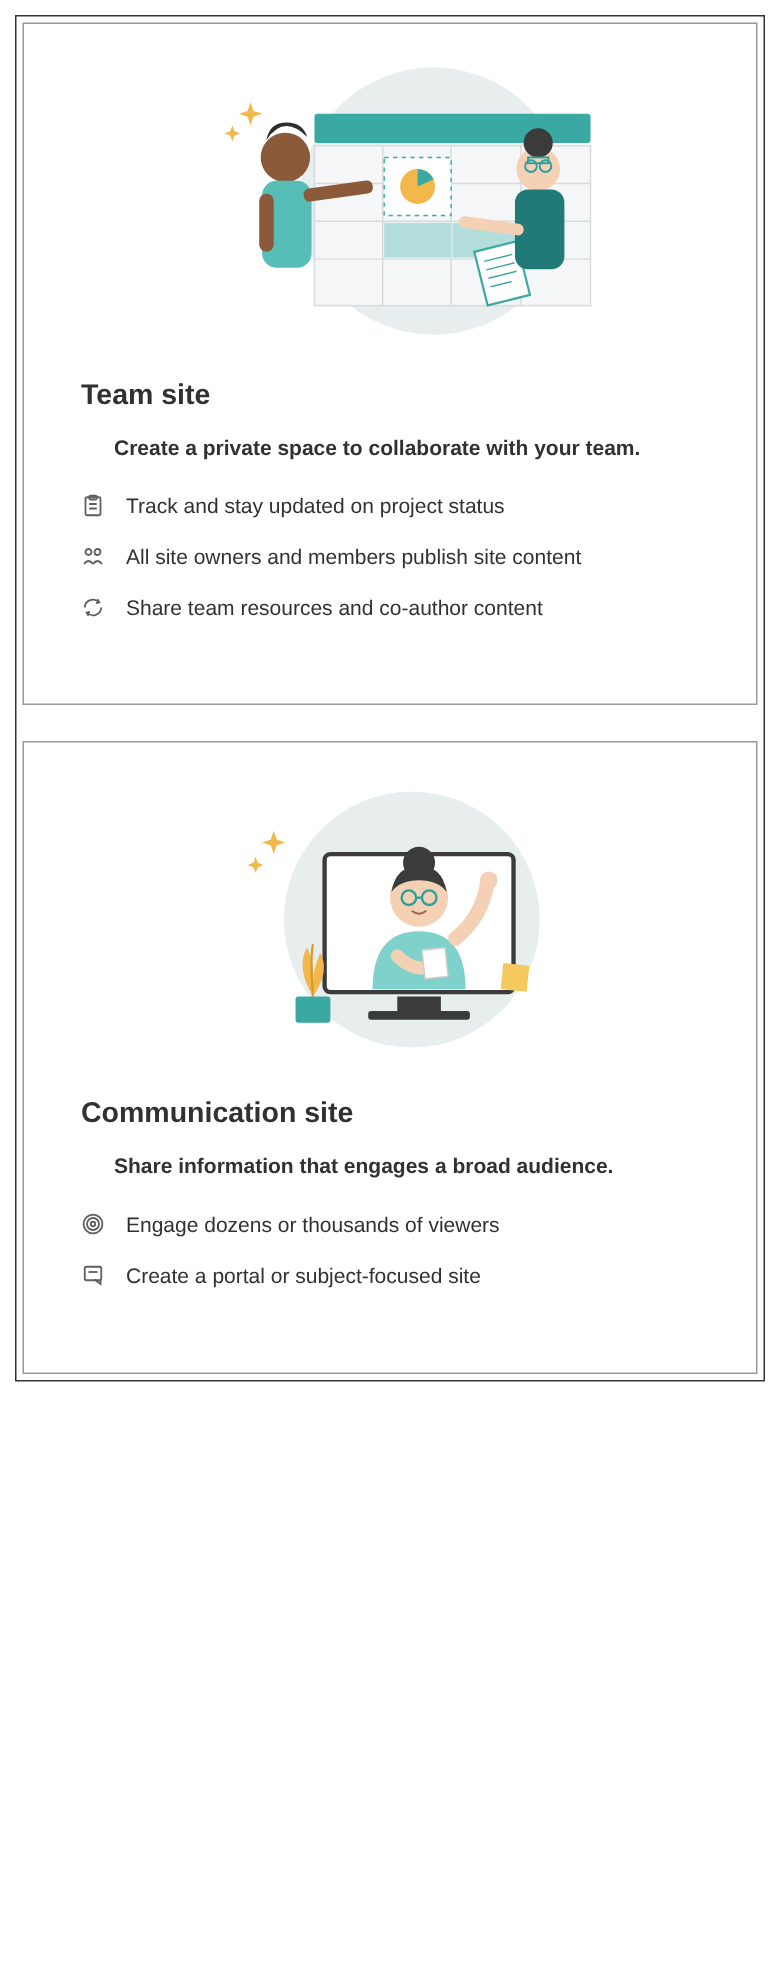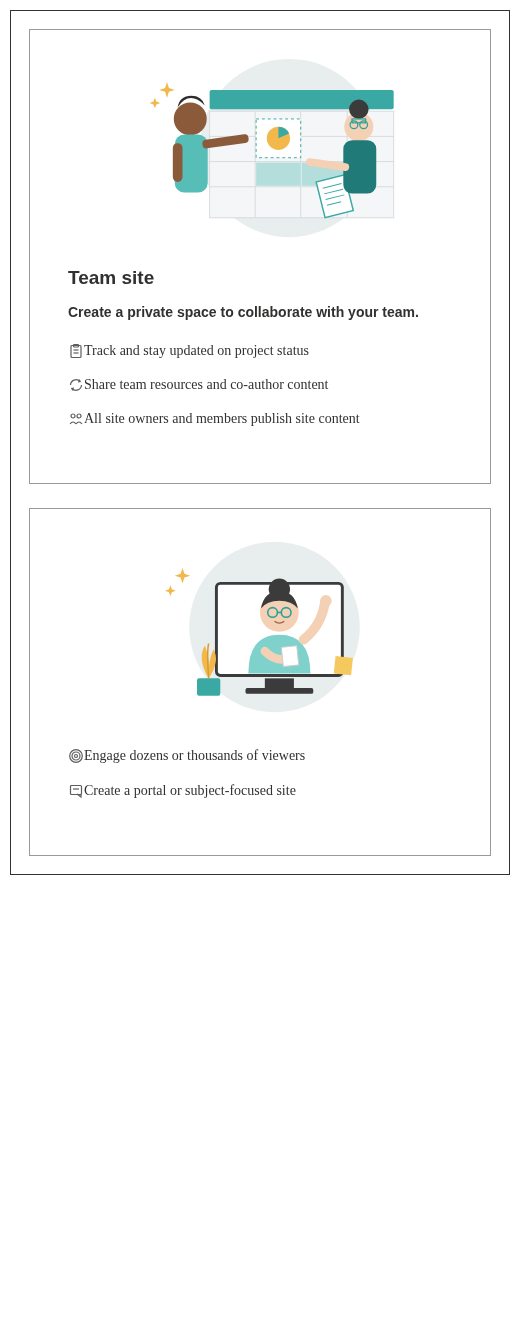--- a/index.html
+++ b/index.html
@@ -4,21 +4,21 @@
   <style>
     * { box-sizing: border-box; margin: 0; padding: 0; }
     body {
       font-family: 'Segoe UI', Tahoma, Geneva, sans-serif;
       background: #fff;
       padding: 10px;
       width: 520px;
     }
     .outer-container {
       border: 1px solid #333;
-      padding: 18px;
+      padding: 4px;
       display: flex;
       flex-direction: column;
       gap: 24px;
     }
     .card {
       border: 1px solid #999;
       background: #fff;
       padding: 0 0 40px 0;
     }
     .illustration {
@@ -37,32 +37,33 @@
       font-weight: 600;
       color: #323130;
       margin-bottom: 14px;
     }
     .card-subtitle {
       font-size: 14px;
       font-weight: 600;
       color: #323130;
       margin-bottom: 18px;
       line-height: 1.4;
+      margin-left: 22px;
     }
     .feature-list {
       list-style: none;
     }
     .feature-item {
       display: flex;
       align-items: flex-start;
+      gap: 14px;
       margin-bottom: 14px;
       font-size: 14px;
       color: #323130;
       line-height: 1.45;
-      font-family: Liberation Serif, serif;
     }
     .feature-item .icon {
       flex-shrink: 0;
       width: 16px;
       height: 16px;
       margin-top: 2px;
       color: #605e5c;
     }
     .feature-text { flex: 1; }
     svg { display: block; }
@@ -137,39 +138,39 @@
               <rect x="5.5" y="1.5" width="5" height="2.5" rx="0.8"></rect>
               <line x1="5.5" y1="7" x2="10.5" y2="7"></line>
               <line x1="5.5" y1="10" x2="10.5" y2="10"></line>
             </svg>
           </span>
           <span class="feature-text">Track and stay updated on project status</span>
         </li>
         <li class="feature-item">
           <span class="icon">
             <svg viewBox="0 0 16 16" width="16" height="16" fill="none" stroke="currentColor" stroke-width="1.2">
+              <circle cx="5" cy="5" r="2"></circle>
+              <circle cx="11" cy="5" r="2"></circle>
+              <path d="M2 13 q3 -4 6 0"></path>
+              <path d="M8 13 q3 -4 6 0"></path>
+            </svg>
+          </span>
+          <span class="feature-text">All site owners and members publish site content</span>
+        </li>
+        <li class="feature-item">
+          <span class="icon">
+            <svg viewBox="0 0 16 16" width="16" height="16" fill="none" stroke="currentColor" stroke-width="1.2">
               <path d="M2.5 8 A5.5 5.5 0 0 1 12 4.5"></path>
               <path d="M13.5 8 A5.5 5.5 0 0 1 4 11.5"></path>
               <path d="M11 2.5 L12.2 4.6 L10 5"></path>
               <path d="M5 13.5 L3.8 11.4 L6 11"></path>
             </svg>
           </span>
           <span class="feature-text">Share team resources and co-author content</span>
         </li>
-        <li class="feature-item">
-          <span class="icon">
-            <svg viewBox="0 0 16 16" width="16" height="16" fill="none" stroke="currentColor" stroke-width="1.2">
-              <circle cx="5" cy="5" r="2"></circle>
-              <circle cx="11" cy="5" r="2"></circle>
-              <path d="M2 13 q3 -4 6 0"></path>
-              <path d="M8 13 q3 -4 6 0"></path>
-            </svg>
-          </span>
-          <span class="feature-text">All site owners and members publish site content</span>
-        </li>
       </ul>
     </div>
   </div>
 
   <div class="card">
     <div class="illustration">
       <svg viewBox="0 0 320 210" width="310" height="210">
 
         <path d="M78 50 l2 -6 l2 6 l6 2 l-6 2 l-2 6 l-2 -6 l-6 -2 z" fill="#f2b84b"></path>
         <path d="M66 66 l1.5 -4 l1.5 4 l4 1.5 l-4 1.5 l-1.5 4 l-1.5 -4 l-4 -1.5 z" fill="#f2b84b"></path>
@@ -205,20 +206,22 @@
           <path d="M205 118 q18 -14 22 -38" stroke="#f4d0b5" stroke-width="10" fill="none" stroke-linecap="round"></path>
 
           <circle cx="228" cy="78" r="6" fill="#f4d0b5"></circle>
 
           <path d="M165 130 q10 10 20 8" stroke="#f4d0b5" stroke-width="9" fill="none" stroke-linecap="round"></path>
           <rect x="182" y="126" width="16" height="20" fill="#fff" stroke="#ccc" transform="rotate(-6 182 126)"></rect>
         </g>
       </svg>
     </div>
     <div class="card-content">
+      <h2 class="card-title">Communication site</h2>
+      <p class="card-subtitle">Share information that engages a broad audience.</p>
       <ul class="feature-list">
         <li class="feature-item">
           <span class="icon">
             <svg viewBox="0 0 16 16" width="16" height="16" fill="none" stroke="currentColor" stroke-width="1.2">
               <circle cx="8" cy="8" r="1.5"></circle>
               <circle cx="8" cy="8" r="4"></circle>
               <circle cx="8" cy="8" r="6.3"></circle>
             </svg>
           </span>
           <span class="feature-text">Engage dozens or thousands of viewers</span>

